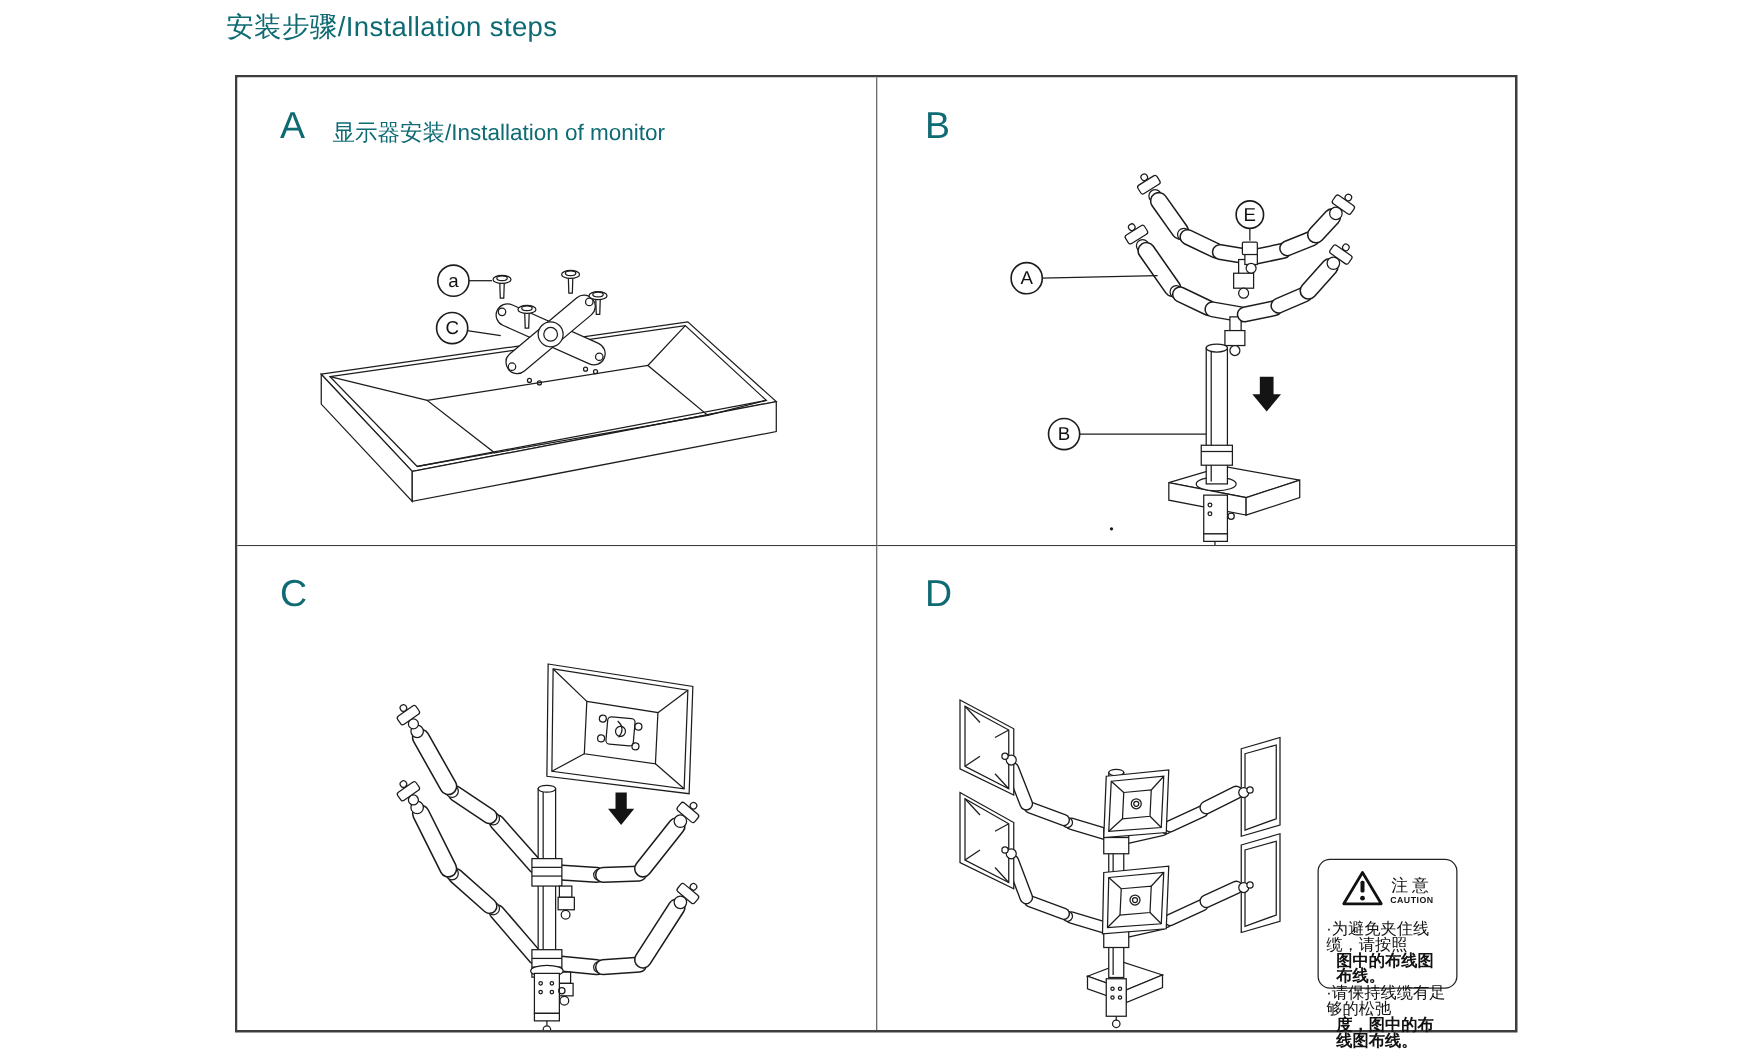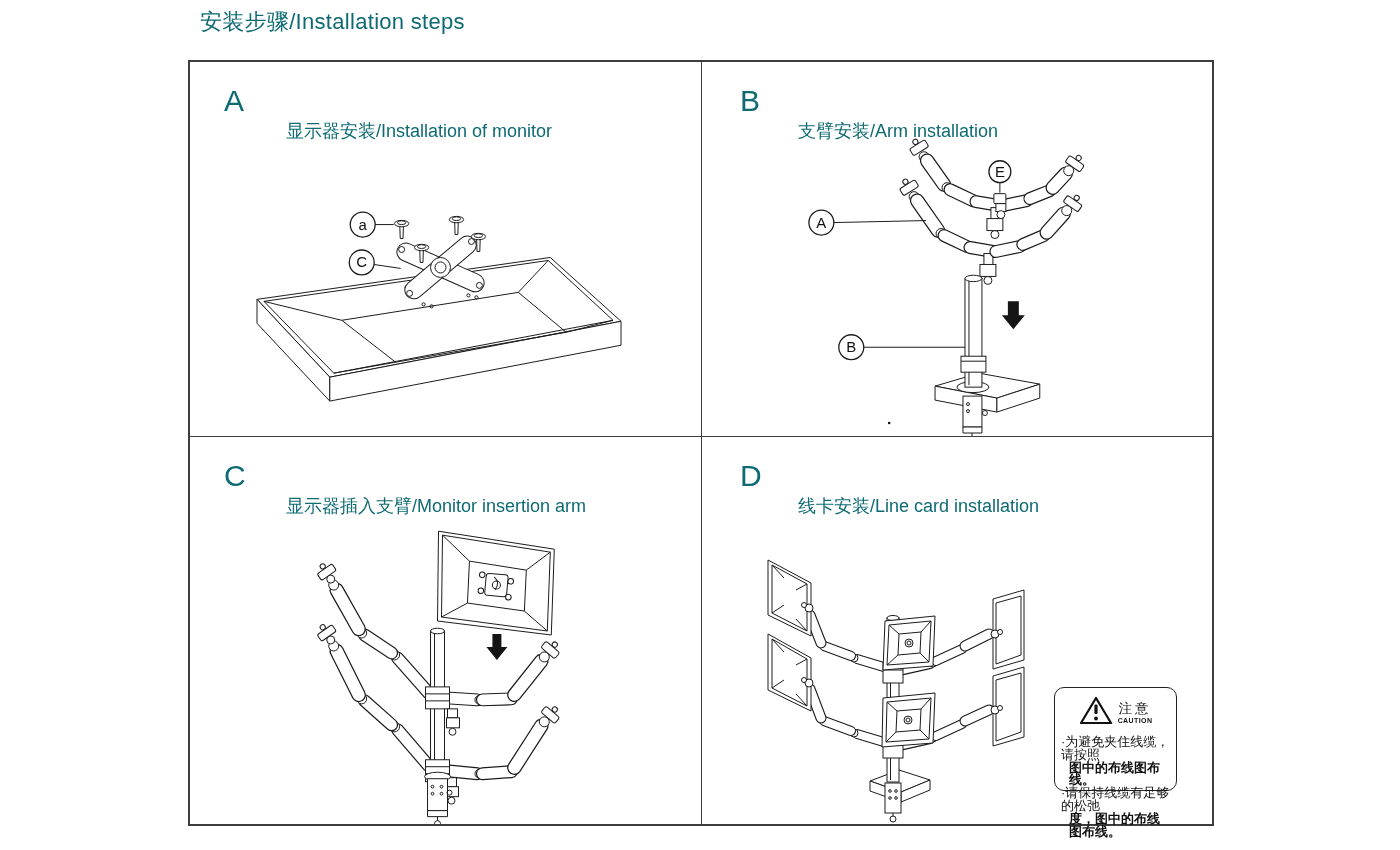--- a/index.html
+++ b/index.html
@@ -1,54 +1,54 @@
 <!DOCTYPE html>
 <html><head>
 <meta charset="utf-8">
 <style>
   :root { --teal:#0e6a73; --ink:#1c1c1c; }
   * { margin:0; padding:0; box-sizing:border-box; }
   html,body { width:1400px; height:850px; background:#fff; overflow:hidden;
               font-family:"Liberation Sans", sans-serif; }
   body { position:relative; }
 
-  .page-title { position:absolute; left:200px; top:7px; font-size:22px;
+  .page-title { position:absolute; left:181px; top:7px; font-size:22px;
                 font-weight:500; color:var(--teal); letter-spacing:.3px; }
 
   .grid { position:absolute; left:188px; top:60px; width:1026px; height:766px;
           border:2px solid #3d3d3d; display:grid;
           grid-template-columns:512px 510px; grid-template-rows:375px 387px; }
   .panel { position:relative; background:#fff; }
   .p-a { border-right:1.5px solid #3d3d3d; border-bottom:1.5px solid #3d3d3d; }
   .p-b { border-bottom:1.5px solid #3d3d3d; }
   .p-c { border-right:1.5px solid #3d3d3d; }
 
   .letter { position:absolute; left:34px; top:22px; font-size:30px;
             color:var(--teal); font-weight:400; }
   .p-b .letter,.p-d .letter { left:38px; }
-  .label { position:absolute; left:96px; top:32px; font-size:18px; color:var(--teal);margin-top:25px; }
+  .label { position:absolute; left:76px; top:32px; font-size:18px; color:var(--teal); }
 
   svg.diagram { position:absolute; inset:0; width:100%; height:100%; }
 
   .ln  { fill:none; stroke:var(--ink); stroke-width:1; }
   .wh  { fill:#fff; stroke:var(--ink); stroke-width:1; }
   .blk { fill:#141414; stroke:none; }
   .sego { stroke:var(--ink); stroke-width:13;  stroke-linecap:round; fill:none; }
   .segi { stroke:#fff;      stroke-width:10.6; stroke-linecap:round; fill:none; }
   .gaso { stroke:var(--ink); stroke-width:14.5; stroke-linecap:round; fill:none; }
   .gasi { stroke:#fff;      stroke-width:12;   stroke-linecap:round; fill:none; }
   .sego2 { stroke:var(--ink); stroke-width:10; stroke-linecap:round; fill:none; }
   .segi2 { stroke:#fff;      stroke-width:7.8; stroke-linecap:round; fill:none; }
   .gaso2 { stroke:var(--ink); stroke-width:11; stroke-linecap:round; fill:none; }
   .gasi2 { stroke:#fff;      stroke-width:8.8; stroke-linecap:round; fill:none; }
   .co-circle { fill:#fff; stroke:var(--ink); stroke-width:1.3; }
   .co-text { font-family:"Liberation Sans",sans-serif; font-size:15px;
              fill:#111; text-anchor:middle; }
 
-  .caution { position:absolute; left:352px; top:250px; width:123px; height:104px;
+  .caution { position:absolute; left:352px; top:250px; width:112px; height:104px;
              background:#fff; border:1.6px solid #222; border-radius:10px; }
   .caution-head { display:flex; align-items:center; justify-content:center;
                   gap:5px; margin-top:8px; }
   .caution-titles { display:flex; flex-direction:column; align-items:center; }
   .caution-zh { font-size:13.5px; color:#111; letter-spacing:3px; line-height:14px; }
   .caution-en { font-size:7px; font-weight:bold; color:#111; line-height:9px;
                 align-self:flex-end; letter-spacing:.4px; }
   .caution-body { margin-top:6px; padding:0 6px; font-size:13px;
                   line-height:12.8px; color:#111; }
   .cl.indent { padding-left:8px;font-weight:bold; }
@@ -120,21 +120,20 @@
       <g>
         <line class="ln" x1="184" y1="203" x2="211" y2="207"></line>
         <circle class="co-circle" cx="172" cy="201" r="12.5"></circle>
         <text class="co-text" x="172" y="206">C</text>
       </g>
     </svg>
   </section>
 
   <section class="panel p-b">
     <span class="letter">B</span>
-    <span class="label">支臂安装/Arm installation</span>
     <svg class="diagram" viewBox="0 0 510 375">
 
       <g>
         <g transform="translate(217,86) rotate(-32)">
             <rect class="wh" x="-9" y="-4" width="18" height="8" rx="2"></rect>
             <circle class="wh" cx="0" cy="-7" r="2.6"></circle>
           </g>
         <circle class="wh" cx="222" cy="95" r="5"></circle>
         <line class="gaso" x1="225" y1="99" x2="242" y2="123"></line>
           <line class="gasi" x1="225" y1="99" x2="242" y2="123"></line>
@@ -233,21 +232,20 @@
       <g>
         <line class="ln" x1="298" y1="121" x2="298" y2="131"></line>
         <circle class="co-circle" cx="298" cy="110" r="11"></circle>
         <text class="co-text" x="298" y="115">E</text>
       </g>
     </svg>
   </section>
 
   <section class="panel p-c">
     <span class="letter">C</span>
-    <span class="label">显示器插入支臂/Monitor insertion arm</span>
     <svg class="diagram" viewBox="0 0 512 387">
 
       <g>
         <line class="sego" x1="239" y1="256" x2="208" y2="221"></line>
           <line class="segi" x1="239" y1="256" x2="208" y2="221"></line>
         <circle class="wh" cx="205" cy="218" r="5"></circle>
         <line class="sego" x1="202" y1="216" x2="175" y2="198"></line>
           <line class="segi" x1="202" y1="216" x2="175" y2="198"></line>
         <circle class="wh" cx="172" cy="196" r="5"></circle>
         <line class="gaso" x1="169" y1="192" x2="147" y2="153"></line>
@@ -359,21 +357,20 @@
           <circle class="wh" cx="-15" cy="7" r="2.8"></circle>
             <circle class="wh" cx="13" cy="11" r="2.8"></circle>
         </g>
       </g>
       <path class="blk" d="M303,197 h9 v13 h6 l-10.5,13 -10.5,-13 h6 z"></path>
     </svg>
   </section>
 
   <section class="panel p-d">
     <span class="letter">D</span>
-    <span class="label">线卡安装/Line card installation</span>
     <svg class="diagram" viewBox="0 0 510 387">
 
       <g>
         <line class="sego2" x1="185" y1="231" x2="155" y2="222"></line>
           <line class="segi2" x1="185" y1="231" x2="155" y2="222"></line>
         <circle class="wh" cx="152" cy="221" r="4"></circle>
         <line class="sego2" x1="149" y1="219" x2="122" y2="209"></line>
           <line class="segi2" x1="149" y1="219" x2="122" y2="209"></line>
         <line class="gaso2" x1="119" y1="206" x2="108" y2="178"></line>
           <line class="gasi2" x1="119" y1="206" x2="108" y2="178"></line>

